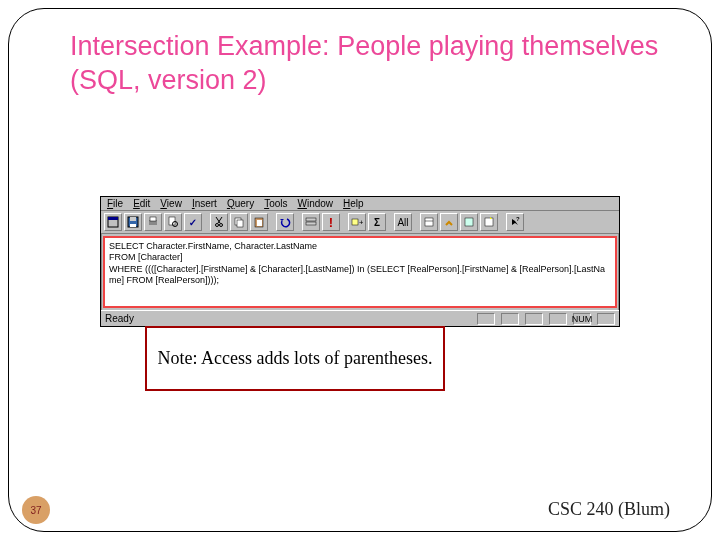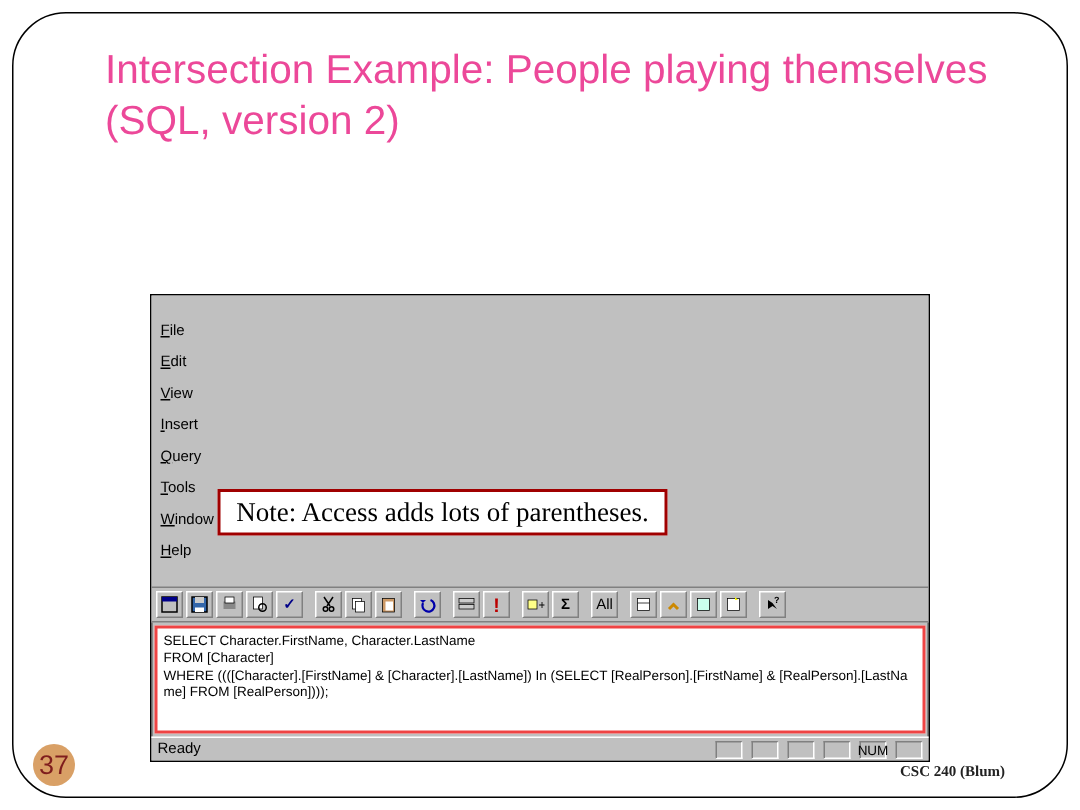--- a/index.html
+++ b/index.html
@@ -61,24 +61,23 @@
     border: 1px solid #000;
     display: inline-flex;
     align-items: center; justify-content: center;
     font-size: 9px; line-height: 1;
     color: #000;
   }
   .menubar {
     background: #c0c0c0;
     display: flex;
     gap: 10px;
-    padding: 18px 6px;
+    padding: 1px 6px;
     font-size: 10px;
     border-bottom: 1px solid #808080;
-    flex-direction: column;
   }
   .menubar span { cursor: default; }
   .menubar span u { text-decoration: underline; }
   .toolbar {
     background: #c0c0c0;
     display: flex;
     align-items: center;
     gap: 2px;
     padding: 2px 3px;
     border-bottom: 1px solid #808080;
@@ -130,44 +129,43 @@
   }
   .note-box {
     position: absolute;
     top: 326px;
     left: 145px;
     width: 300px;
     background: #fff;
     border: 2.5px solid #a00000;
     font-family: "Times New Roman", Times, serif;
     font-size: 18px;
-    padding: 3px 8px;
+    padding: 20px 8px;
     text-align: center;
   }
   .slide-number {
     position: absolute;
     left: 22px;
     bottom: 16px;
     width: 28px; height: 28px;
     border-radius: 50%;
     background: #d9a066;
     color: #7f1d1d;
     display: flex;
     align-items: center; justify-content: center;
-    font-size: 18px;
+    font-size: 10px;
     font-family: Arial, sans-serif;
   }
   .footer {
     position: absolute;
     right: 50px;
     bottom: 20px;
     font-family: "Times New Roman", Times, serif;
-    font-size: 10px;
+    font-size: 18px;
     color: #222;
-    font-weight: bold;
   }
 </style>
 </head>
 <body>
 
 <div class="slide-border"></div>
 
 <div class="title">Intersection Example: People playing themselves (SQL, version 2)</div>
 
 <div class="access-window">

